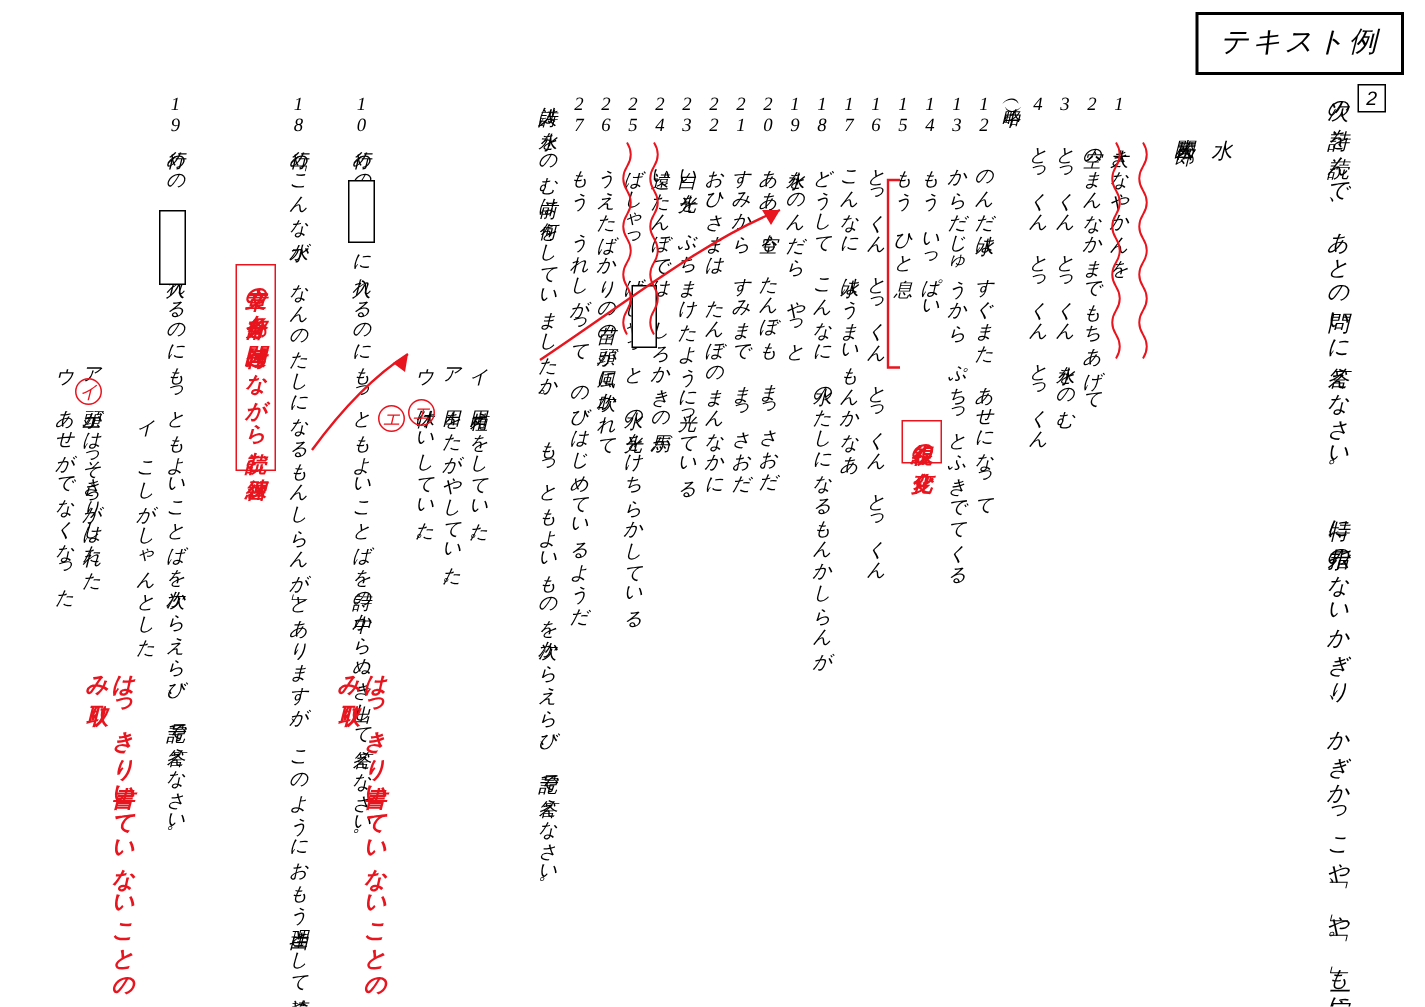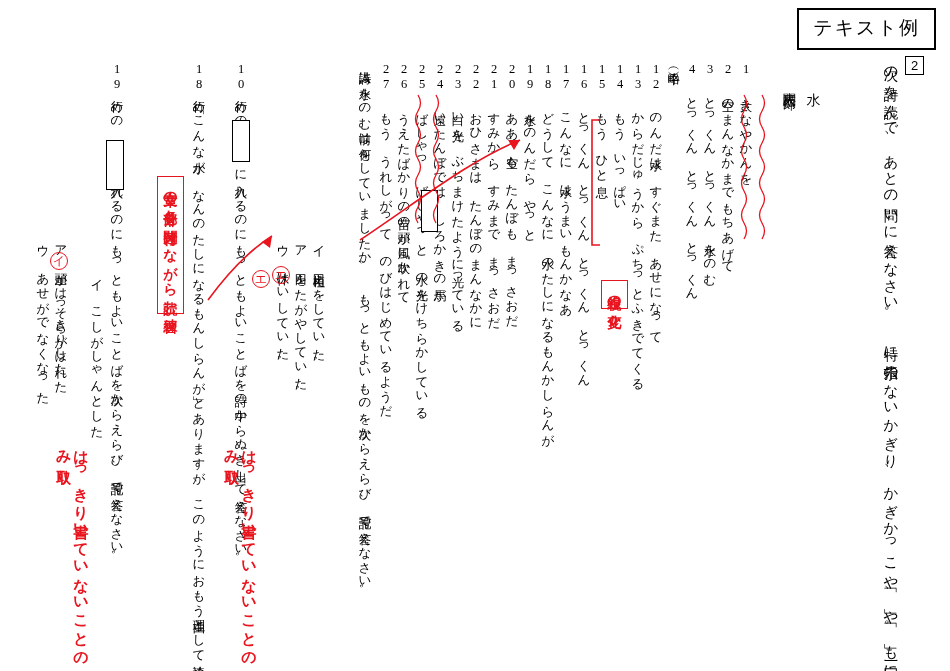--- a/index.html
+++ b/index.html
@@ -12,20 +12,21 @@
     height: 671px;
     font-family: "Liberation Serif", "DejaVu Serif", serif;
     color: #000000;
     position: relative;
     overflow: hidden;
   }
   .page {
     position: relative;
     width: 950px;
     height: 671px;
+    font-style: italic;
   }
   
   .v {
     writing-mode: vertical-rl;
     text-orientation: upright;
     position: absolute;
     line-height: 1.35;
     white-space: nowrap;
   }
   

